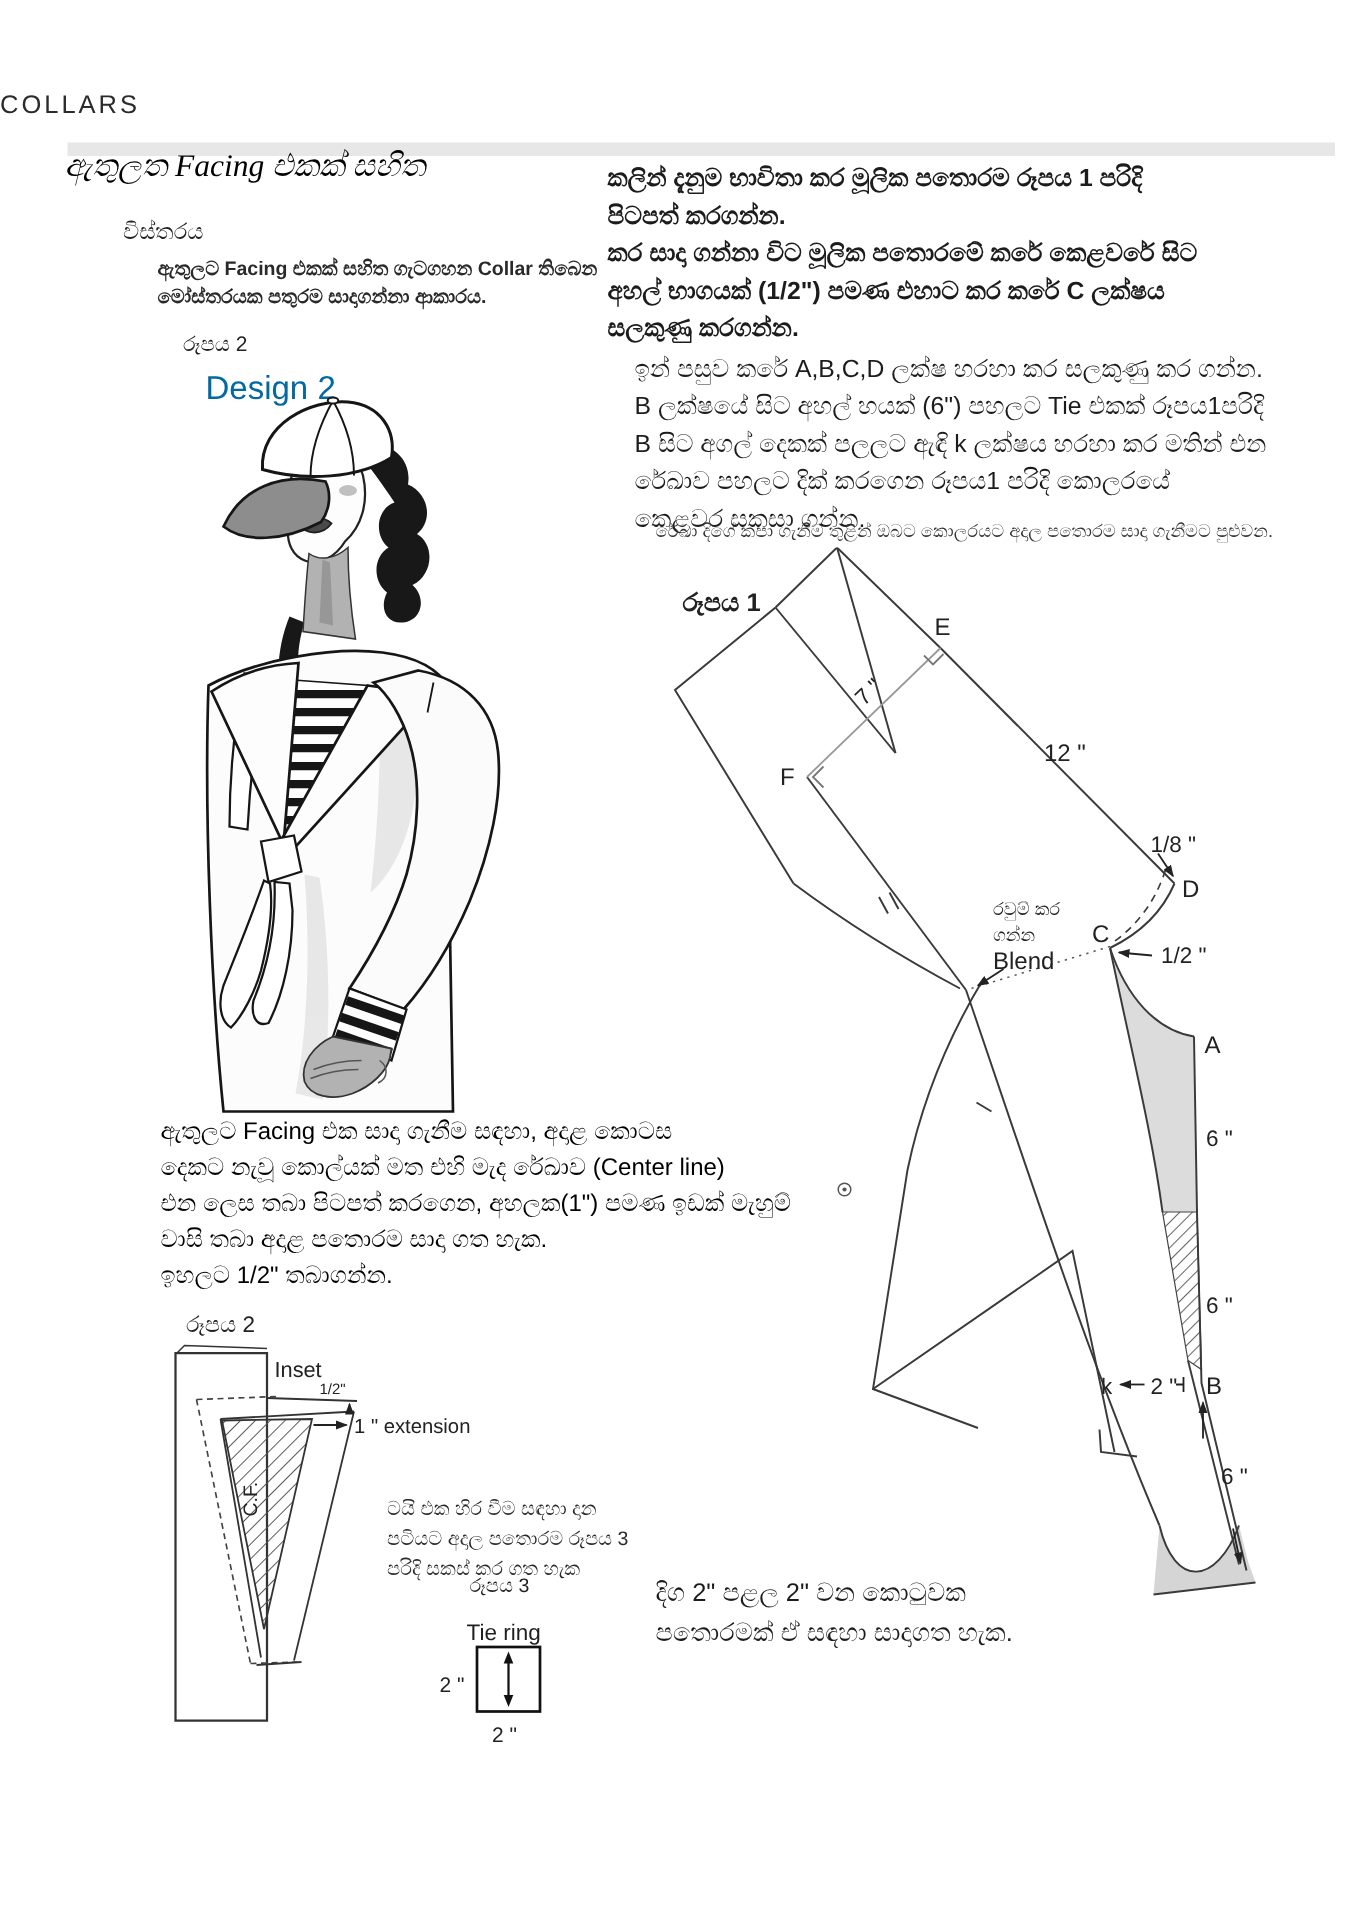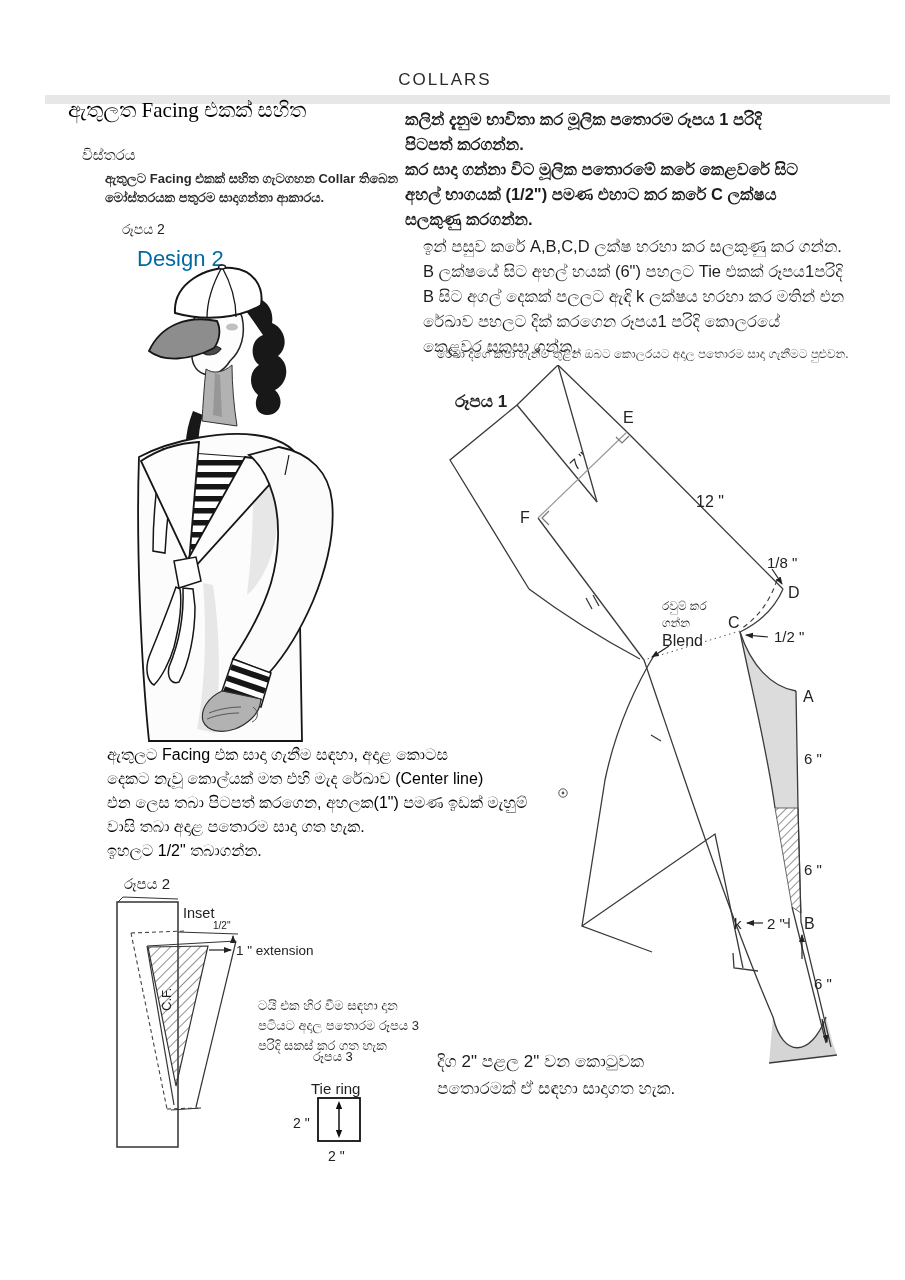--- a/index.html
+++ b/index.html
@@ -19,25 +19,25 @@
   .tienote{font-size:13px;line-height:20px;color:#2a2a2a;}
   .big{font-size:17px;line-height:27px;color:#1c1c1c;}
   .lab{font-size:15px;color:#222;}
   svg text{font-family:"Liberation Sans",sans-serif;fill:#222;}
 </style>
 </head>
 <body>
 
 <div class="page">
 
-  <div class="abs hdr" style="left:0;top:60px;width:890px;text-align:center;margin-top:10px;">COLLARS</div>
+  <div class="abs hdr" style="left:0;top:60px;width:890px;">COLLARS</div>
 
   <div class="abs band" style="left:45px;top:95px;width:845px;"></div>
 
-  <div class="abs title" style="left:68px;top:98px;">ඇතුලත Facing එකක් සහිත</div>
+  <div class="abs title" style="left:43px;top:98px;font-style:italic;">ඇතුලත Facing එකක් සහිත</div>
 
   <div class="abs h2" style="left:82px;top:146px;">විස්තරය</div>
   <div class="abs small" style="left:105px;top:169px;font-weight:bold;">
     <div>ඇතුලට Facing එකක් සහිත ගැටගහන Collar තිබෙන</div>
     <div>මෝස්තරයක පතුරම සාදාගන්නා ආකාරය.</div>
   </div>
   <div class="abs figref" style="left:122px;top:221px;">රූපය 2</div>
   <div class="abs design" style="left:137px;top:246px;">Design 2</div>
 
   <svg class="abs" style="left:103px;top:263px;" width="330" height="480" viewBox="0 0 330 480">

